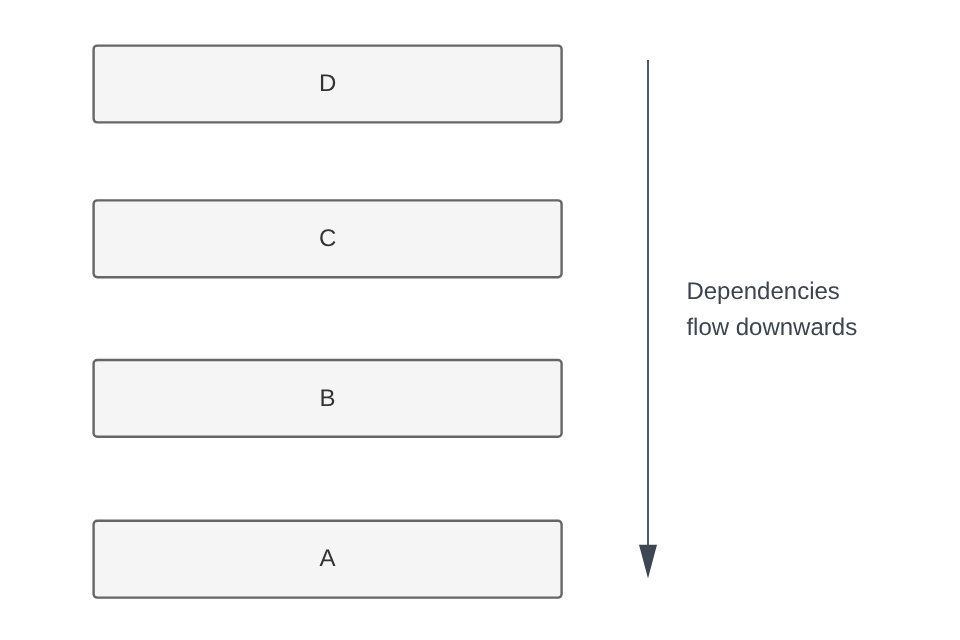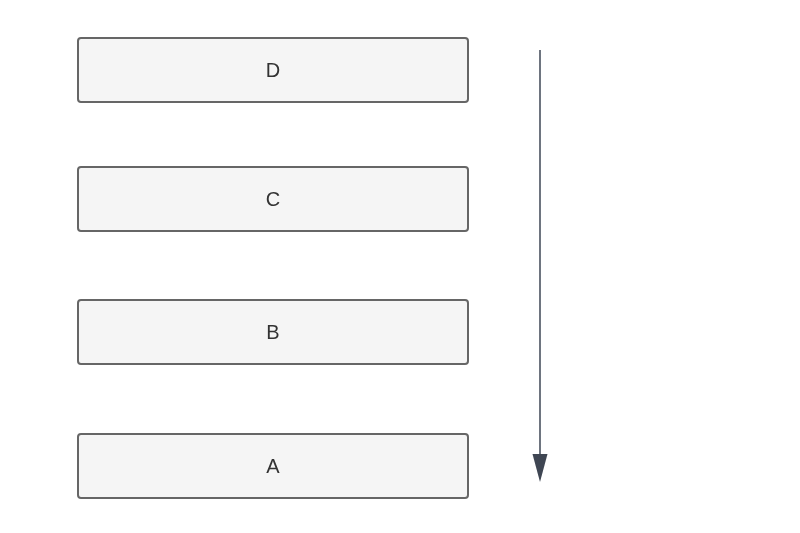--- a/index.html
+++ b/index.html
@@ -72,14 +72,16 @@
     <span>A</span>
   </div>
 
   <div class="arrow-wrap">
     <svg width="40" height="445" viewBox="0 0 40 445">
       <line x1="20" y1="5" x2="20" y2="412" stroke="#4a5260" stroke-width="1.6"></line>
       <polygon points="12.5,409 27.5,409 20,437" fill="#3f4653"></polygon>
     </svg>
   </div>
 
+  <div class="annotation">Dependencies
+flow downwards</div>
 
 </div>
 
 </body></html>

